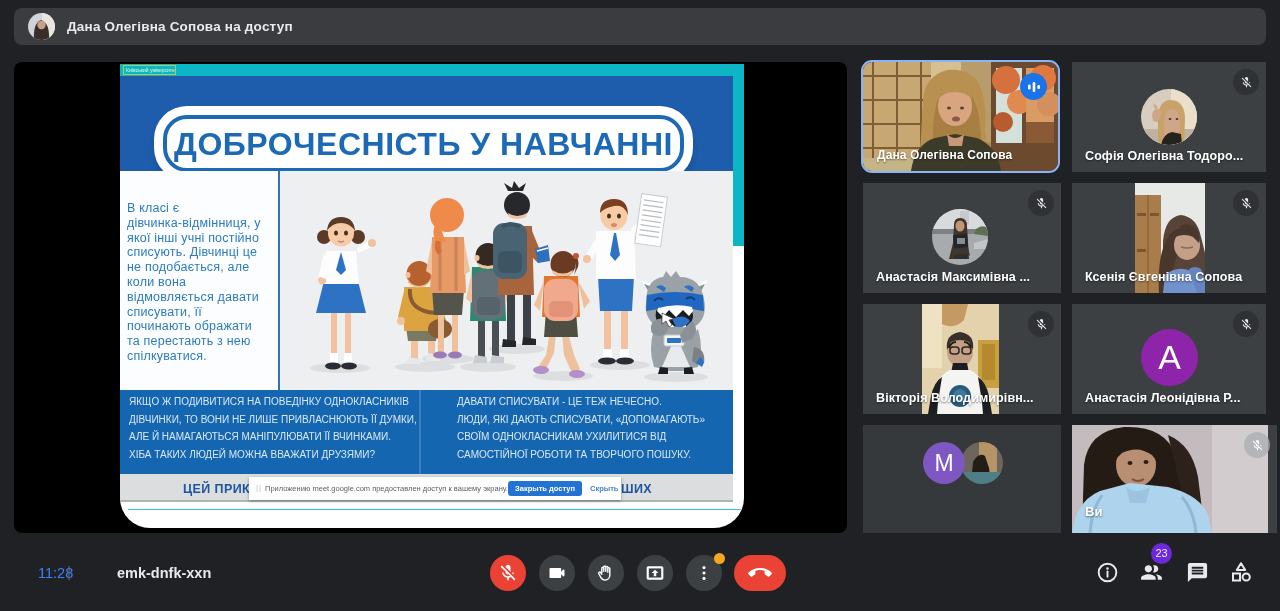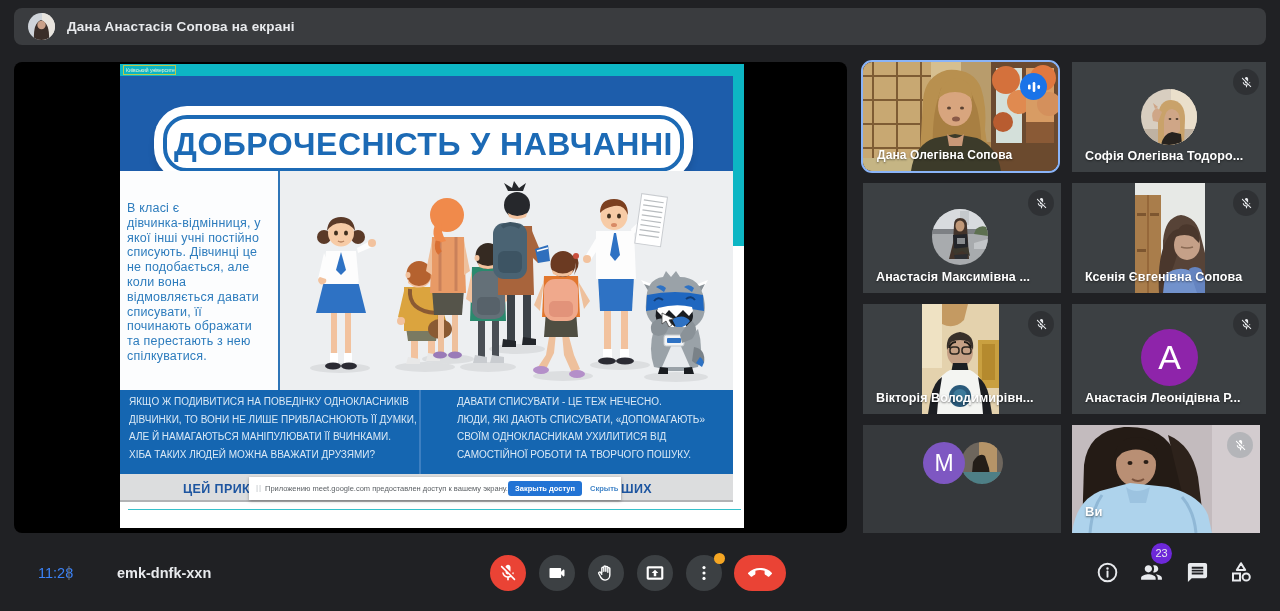--- a/index.html
+++ b/index.html
@@ -9,21 +9,21 @@
 #topbar { position:absolute; left:14px; top:8px; width:1252px; height:37px;
   background:#3a3c3f; border-radius:8px; }
 #topbar .av { position:absolute; left:14px; top:5px; width:27px; height:27px;
   border-radius:50%; overflow:hidden; }
 #topbar .txt { position:absolute; left:53px; top:11px; color:#e8eaed;
   font-size:13.5px; font-weight:700; letter-spacing:.2px; }
 
 #share { position:absolute; left:14px; top:62px; width:833px; height:471px;
   background:#000; border-radius:8px; overflow:hidden; }
 #slide { position:absolute; left:106px; top:2px; width:624px; height:464px;
-  background:#fff; }
+  background:#fff;border-radius:30px; }
 #teal { position:absolute; left:0; top:0; width:624px; height:12px; background:#0db6c4; }
 #tealr { position:absolute; left:613px; top:0; width:11px; height:182px; background:#0db6c4; }
 #tag { position:absolute; left:3px; top:1px; width:53px; height:10px;
   border:1px solid #bac94b; color:#f0f4d6; font-size:5px; line-height:8px;
   padding-left:2px; overflow:hidden; white-space:nowrap; }
 #titlezone { position:absolute; left:0; top:12px; width:613px; height:95px; background:#1d5dab; }
 #banner { position:absolute; left:43px; top:51px; width:521px; height:57px;
   background:#fff; border:4px solid #1c6ab5; border-radius:24px;
   box-shadow:0 0 0 9px #fff, 0 7px 6px 9px rgba(0,0,0,0.10); }
 #banner span { display:block; text-align:center; color:#1c6ab5; font-weight:700;
@@ -75,21 +75,21 @@
 </style>
 </head>
 <body>
 <div id="topbar">
   <div class="av"><svg width="27" height="27" viewBox="0 0 27 27">
     <rect width="27" height="27" fill="#cfd4da"></rect>
     <rect x="14" y="0" width="13" height="27" fill="#e8e4de"></rect>
     <path d="M6 27 Q5 10 13 7 Q22 10 21 27 Z" fill="#3a2e29"></path>
     <circle cx="13.5" cy="12" r="4.2" fill="#caa088"></circle>
   </svg></div>
-  <div class="txt">Дана Анастасія Сопова на екрані</div>
+  <div class="txt">Дана Олегівна Сопова на доступ</div>
 </div>
 
 <div id="share">
  <div id="slide">
   <div id="teal"></div>
   <div id="tealr"></div>
   <div id="tag">Київський університет</div>
   <div id="titlezone"></div>
   <div id="banner">
         <span>ДОБРОЧЕСНІСТЬ У НАВЧАННІ</span>
@@ -466,21 +466,21 @@
     <g clip-path="url(#cp7)">
       <rect x="38" width="42" height="42" fill="#6e665d"></rect>
       <rect x="56" y="0" width="18" height="30" fill="#b59468"></rect>
       <path d="M48 42 L50 20 Q56 10 62 14 L66 26 L68 42 Z" fill="#231d18"></path>
       <rect x="38" y="30" width="42" height="12" fill="#4e7f86"></rect>
     </g>
     <circle cx="21" cy="21" r="21" fill="#7e57c2"></circle>
     <text x="21" y="29" font-family="Liberation Sans, sans-serif" font-size="23" fill="#fff" text-anchor="middle">M</text>
   </svg>
 </div>
-<div class="tile" id="t8" style="left:1072px;top:425px;width:188px;height:108px;">
+<div class="tile" id="t8" style="left:1072px;top:425px;width:205px;height:108px;">
   <svg width="196" height="108" viewBox="0 0 196 108">
     <rect width="196" height="108" fill="#c3bbbe"></rect>
     <rect x="140" width="56" height="108" fill="#d3cccf"></rect>
     <path d="M10 108 L12 40 Q16 6 52 2 Q92 0 104 30 L112 64 L118 108 Z" fill="#241b15"></path>
     <path d="M96 10 Q120 20 126 52 L130 84 L122 108 L108 60 Z" fill="#2d221b"></path>
     <ellipse cx="64" cy="40" rx="20" ry="22" fill="#b98f74"></ellipse>
     <path d="M42 36 Q42 12 66 12 Q88 14 86 38 L80 30 Q66 20 50 28 Z" fill="#241b15"></path>
     <ellipse cx="58" cy="38" rx="2.5" ry="2" fill="#2a1e16"></ellipse>
     <ellipse cx="74" cy="37" rx="2.5" ry="2" fill="#2a1e16"></ellipse>
     <path d="M60 54 Q66 58 72 54" stroke="#7a523c" stroke-width="2" fill="none"></path>

